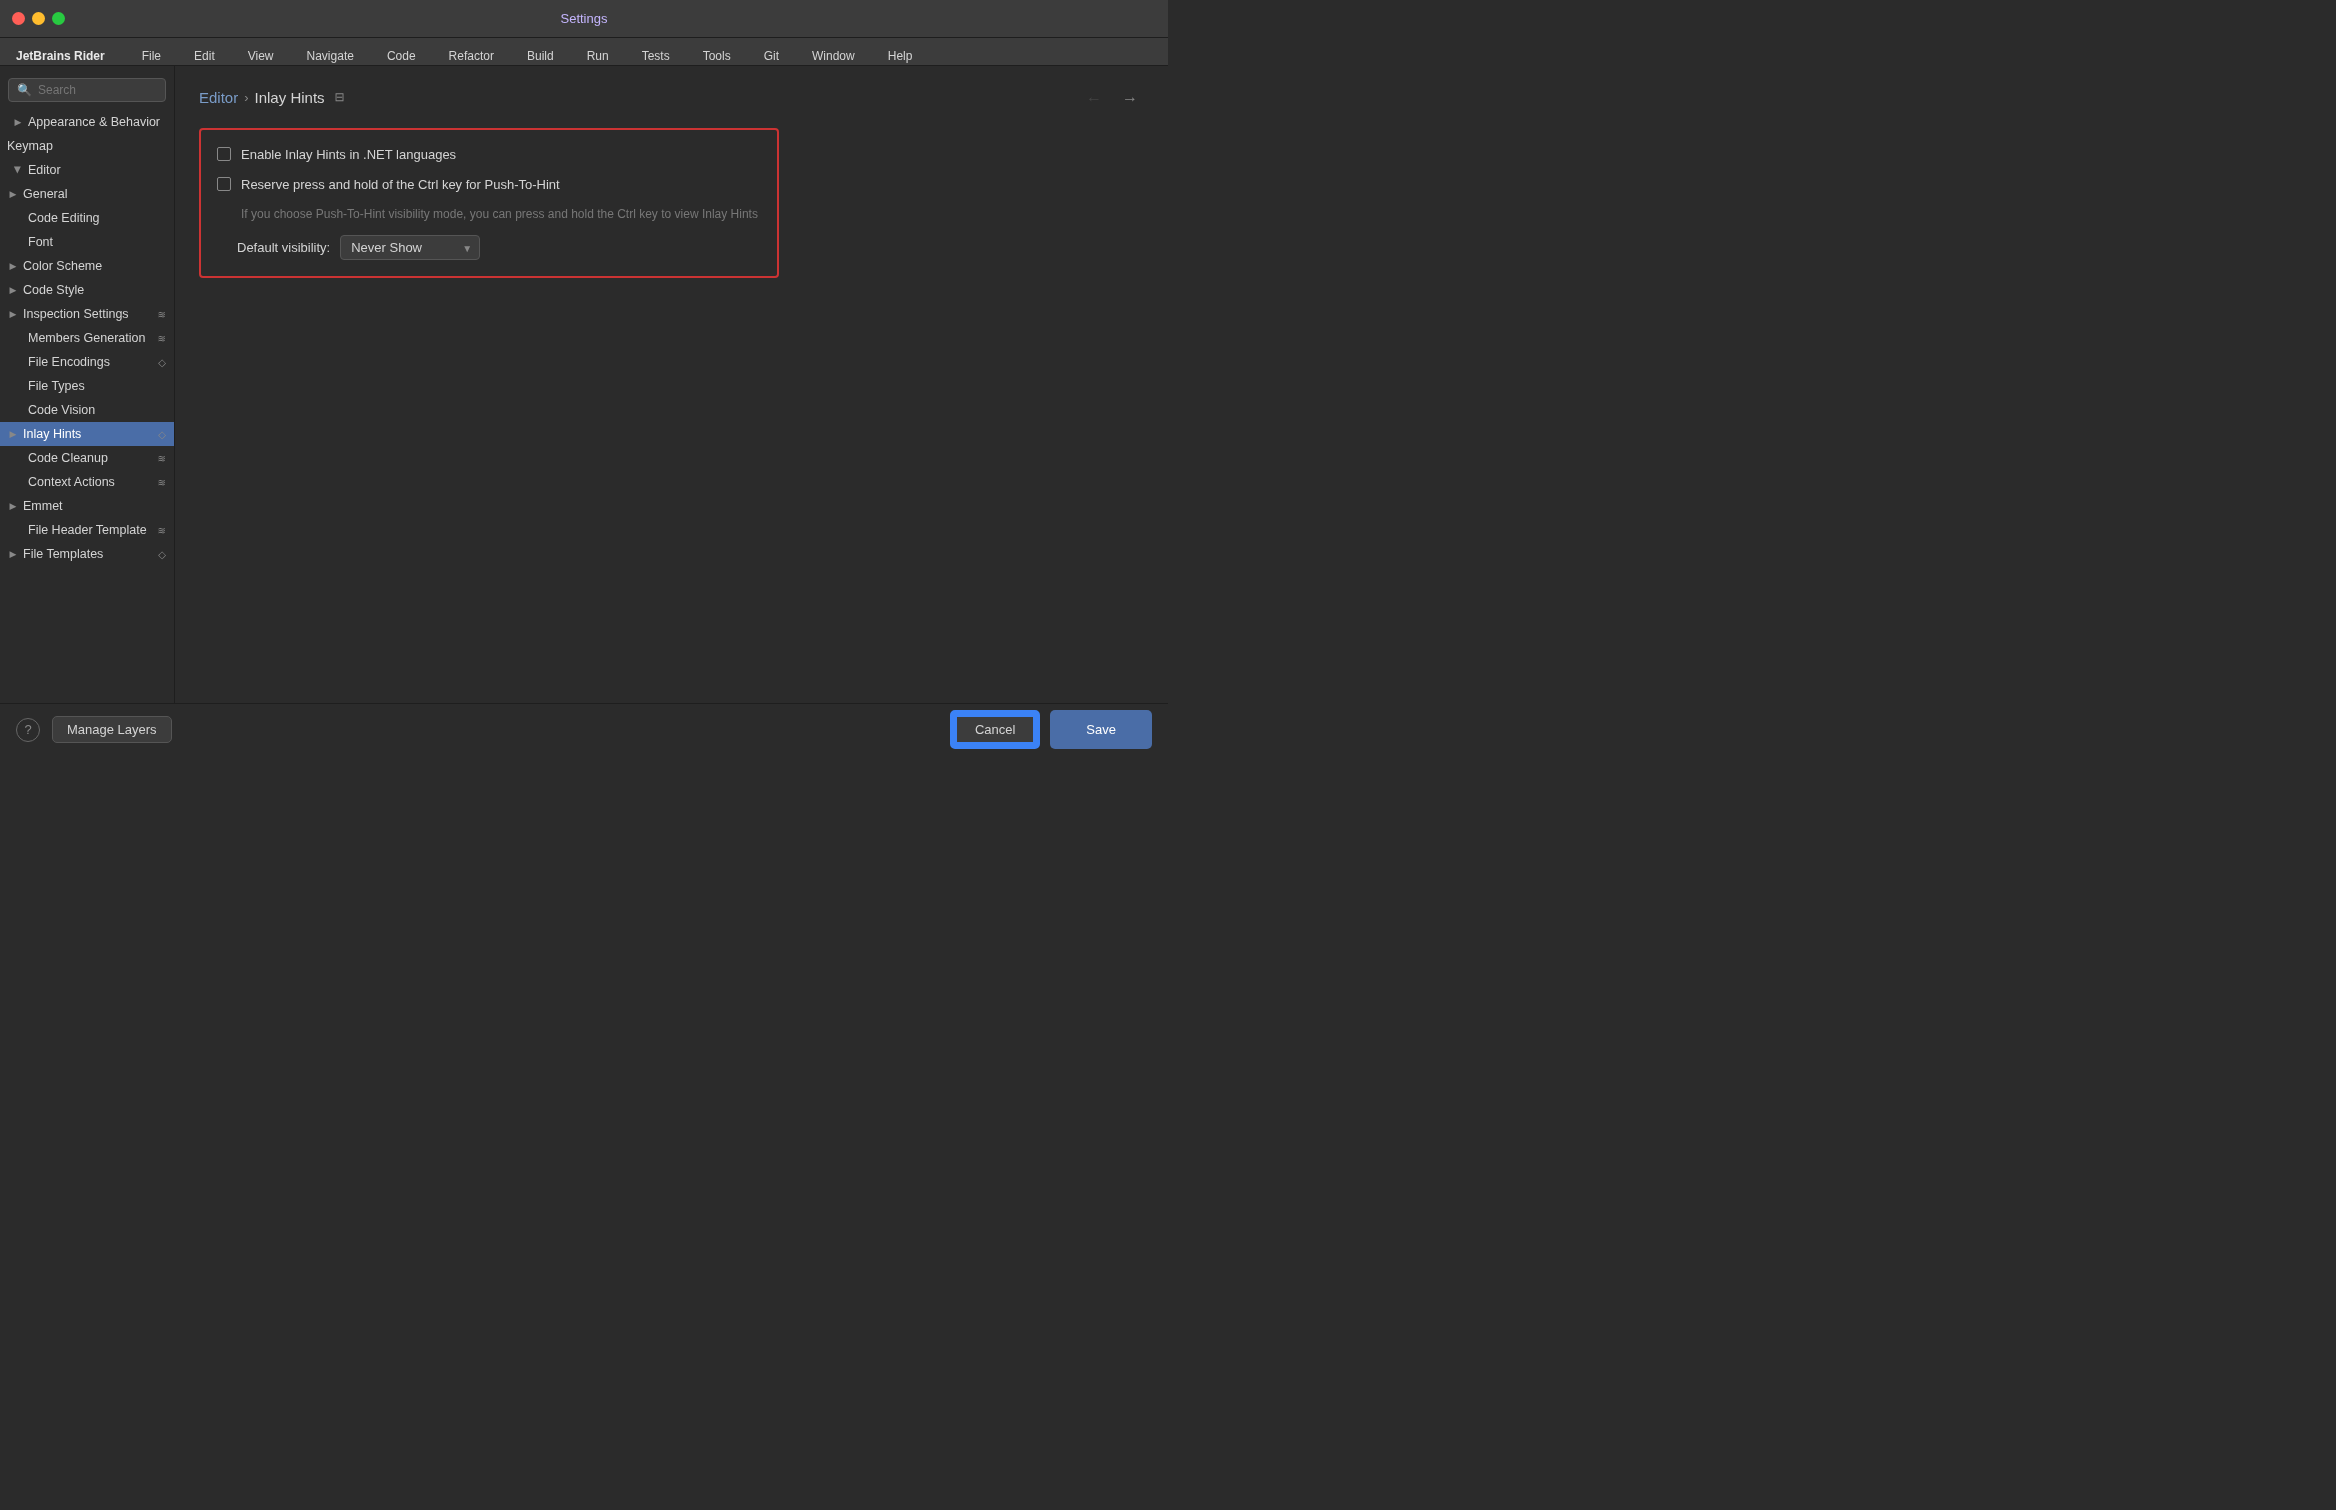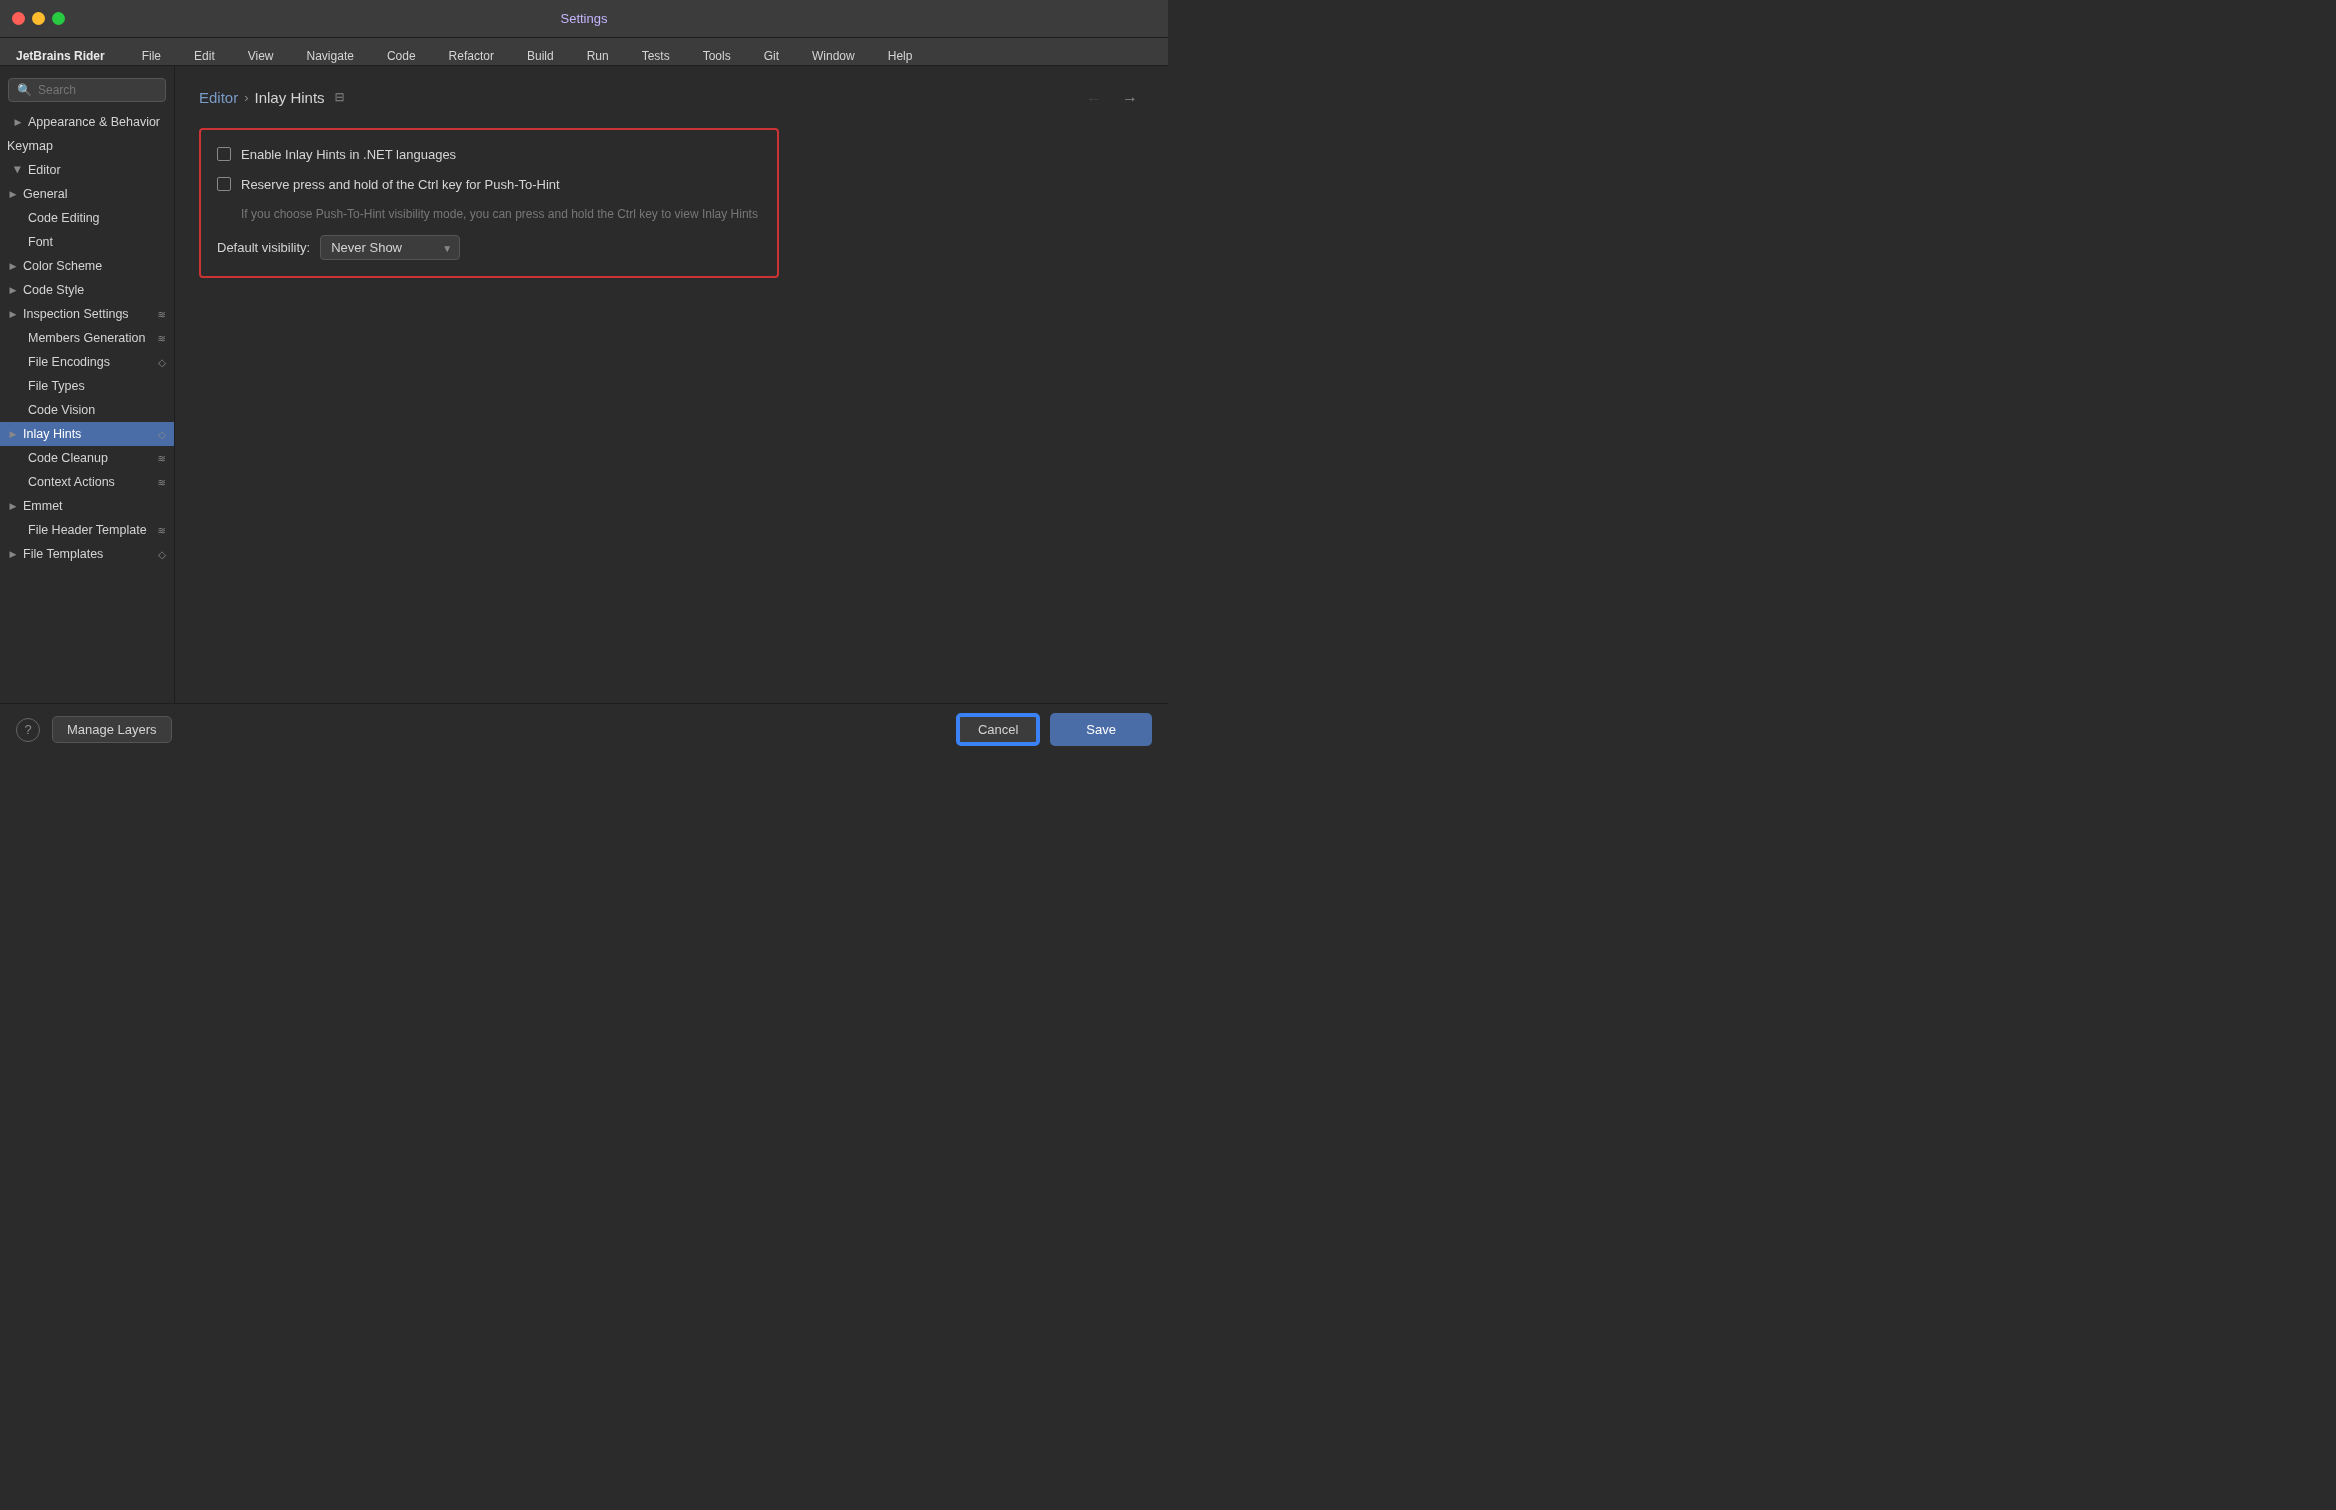--- a/index.html
+++ b/index.html
@@ -216,20 +216,21 @@
       margin-left: 24px;
       margin-bottom: 12px;
       line-height: 1.4;
     }
 
     .visibility-row {
       display: flex;
       align-items: center;
       gap: 10px;
       margin-top: 6px;
+      margin-left: 20px;
     }
     .visibility-label {
       color: #d4d4d4;
       font-size: 13px;
     }
     .visibility-select {
       background: #3c3c3c;
       border: 1px solid #555;
       border-radius: 4px;
       color: #d4d4d4;
@@ -285,21 +286,21 @@
       padding: 5px 14px;
       cursor: pointer;
     }
     .bottom-right {
       margin-left: auto;
       display: flex;
       gap: 10px;
     }
     .cancel-btn {
       background: #3c3c3c;
-      border: 4px solid #3b82f6;
+      border: 7px solid #3b82f6;
       border-radius: 5px;
       color: #d4d4d4;
       font-size: 13px;
       padding: 5px 18px;
       cursor: pointer;
       margin-left: 36px;
     }
     .save-btn {
       background: #4a6da7;
       border: none;

